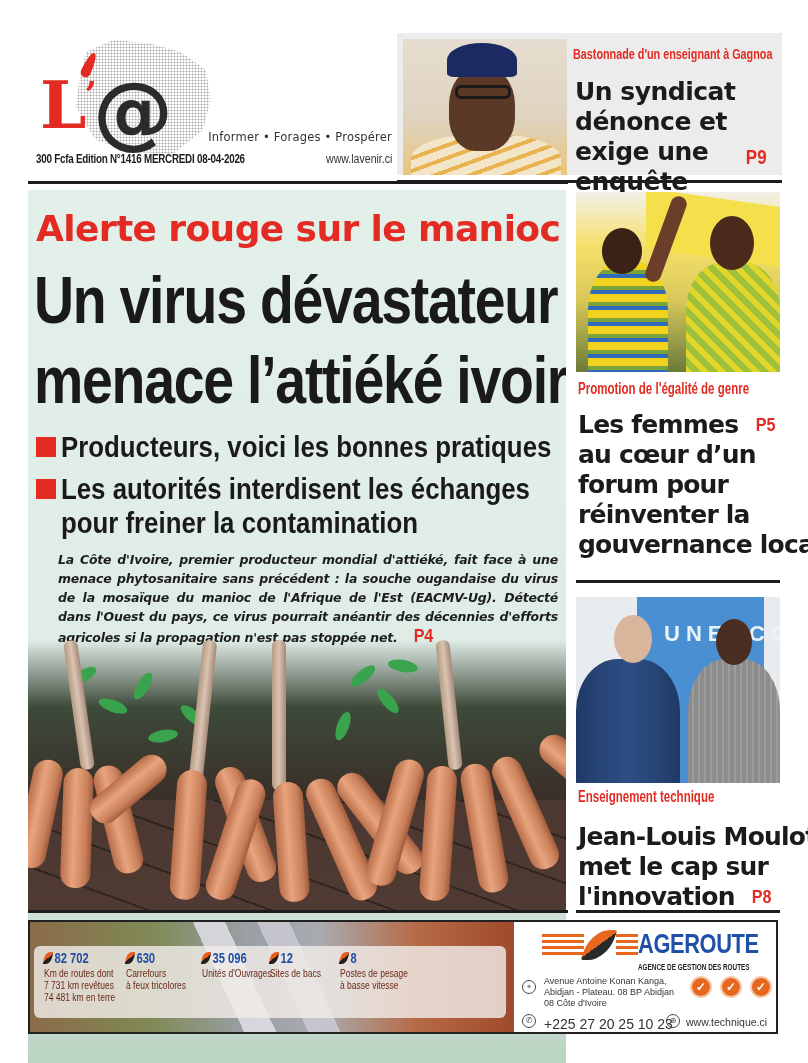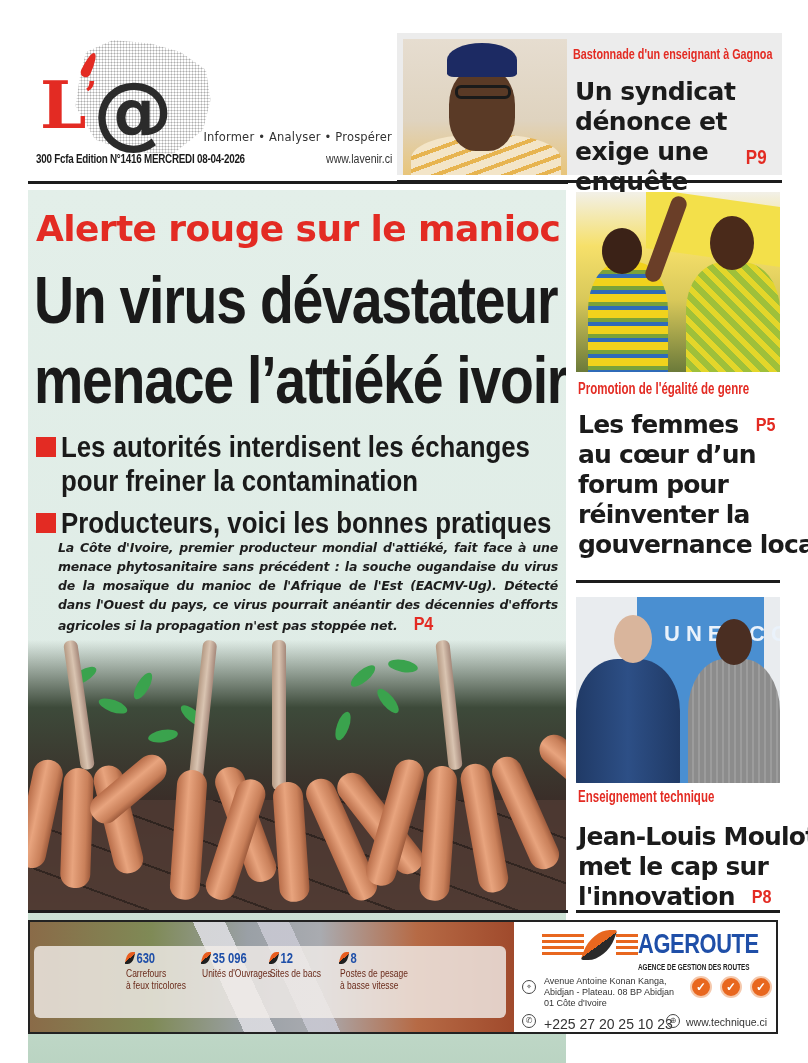--- a/index.html
+++ b/index.html
@@ -91,21 +91,21 @@
     transform: scaleX(0.84); transform-origin: left; white-space: nowrap;
   }
   .bullets { position: absolute; left: 8px; top: 240px; width: 530px; }
   .bullet { display: flex; align-items: flex-start; margin-bottom: 8px; }
   .bullet .sq { width: 20px; height: 20px; background: #e32b23; margin-top: 7px; margin-right: 5px; flex: none; }
   .bullet .txt {
     font-family: "Liberation Sans", sans-serif; font-weight: bold; font-size: 30px; line-height: 34px;
     color: #1a1a1a; transform: scaleX(0.86); transform-origin: left; white-space: nowrap;
   }
   .lead {
-    position: absolute; left: 30px; top: 348px; width: 500px; font-family: "DejaVu Sans", sans-serif;
+    position: absolute; left: 30px; top: 360px; width: 500px; font-family: "DejaVu Sans", sans-serif;
     font-style: italic; font-weight: bold; font-size: 12.5px; line-height: 19px; color: #1d1d1d;
     text-align: justify; letter-spacing: -0.2px;
   }
   .lead .page-ref { font-style: normal; font-size: 19px; margin-left: 14px; }
 
   .cassava {
     position: absolute; left: 0; top: 450px; width: 538px; height: 270px; overflow: hidden;
     background: linear-gradient(180deg, rgba(185,211,193,0) 0%, #3d4a3a 25%, #3a2d28 60%, #5a4236 100%);
   }
   .leaf { position: absolute; width: 30px; height: 12px; background: #3aa34d; border-radius: 50%; }
@@ -211,21 +211,21 @@
 <body>
 
 <div class="masthead">
   <div class="map-dots"></div>
   <div class="logo">
     <span class="feather"></span>
     <span>L</span>
       <span style="font-size:36px;align-self:flex-start;margin-top:4px;color:#e32b23">’</span>
       <span class="at">@</span>
   </div>
-  <div class="tagline">Informer • Analyser • Prospérer</div>
+  <div class="tagline">Informer • Forages • Prospérer</div>
   <div class="edition-line">
     <span class="ed">300 Fcfa Edition N°1416  MERCREDI 08-04-2026</span>
     <span class="web">www.lavenir.ci</span>
   </div>
 </div>
 <div class="rule-head"></div>
 
 <div class="teaser-top">
   <div class="photo">
     <div class="portrait-robe"></div>
@@ -242,28 +242,28 @@
 <div class="main-story">
   <div class="kicker">Alerte rouge sur le manioc</div>
   <div class="title">
     <div>Un virus dévastateur</div>
     <div>menace l’attiéké ivoirien</div>
   </div>
   <div class="bullets">
     <div class="bullet">
       <span class="sq"></span>
       <div class="txt">
-        <div>Les autorités interdisent les échanges</div>
-        <div>pour freiner la contamination</div>
+        <div>Producteurs, voici les bonnes pratiques</div>
       </div>
     </div>
     <div class="bullet">
       <span class="sq"></span>
       <div class="txt">
-        <div>Producteurs, voici les bonnes pratiques</div>
+        <div>Les autorités interdisent les échanges</div>
+        <div>pour freiner la contamination</div>
       </div>
     </div>
   </div>
   <p class="lead"><span>La Côte d'Ivoire, premier producteur mondial d'attiéké, fait face à une menace phytosanitaire sans précédent : la souche ougandaise du virus de la mosaïque du manioc de l'Afrique de l'Est (EACMV-Ug). Détecté dans l'Ouest du pays, ce virus pourrait anéantir des décennies d'efforts agricoles si la propagation n'est pas stoppée net.</span><span class="page-ref">P4</span></p>
 
   <div class="cassava">
     <div class="paving"></div>
 
     <div class="leaf" style="left:40px;top:30px;transform:rotate(-30deg)"></div>
     <div class="leaf" style="left:70px;top:60px;transform:rotate(20deg)"></div>
@@ -330,20 +330,31 @@
   <div>Jean-Louis Moulot</div>
   <div>met le cap sur</div>
   <div>l'innovation</div>
 </div>
 <span class="page-ref" style="position:absolute;left:750px;top:886px;font-size:19px;">P8</span>
 <div class="side-rule" style="top:910px;"></div>
 
 <div class="ad">
   <div class="ad-photo">
     <div class="ad-stats">
+      <div class="stat" style="left:10px">
+        <div class="num">
+            <span class="swoosh"></span>
+            <span>82 702</span>
+          </div>
+        <div class="label">
+          <div>Km de routes dont</div>
+          <div>7 731 km revêtues</div>
+          <div>74 481 km en terre</div>
+        </div>
+      </div>
       <div class="stat" style="left:92px">
         <div class="num">
             <span class="swoosh"></span>
             <span>630</span>
           </div>
         <div class="label">
           <div>Carrefours</div>
           <div>à feux tricolores</div>
         </div>
       </div>
@@ -392,21 +403,21 @@
         <span></span>
         <span></span>
       </div>
     <div class="brand-name">AGEROUTE</div>
     <div class="brand-sub">AGENCE DE GESTION DES ROUTES</div>
 
     <span class="contact-icon" style="left:8px;top:58px;">⌖</span>
     <div class="addr">
       <div>Avenue Antoine Konan Kanga,</div>
       <div>Abidjan - Plateau. 08 BP Abidjan</div>
-      <div>01 Côte d'Ivoire</div>
+      <div>08 Côte d'Ivoire</div>
     </div>
     <span class="cert" style="left:176px;">✓</span>
     <span class="cert" style="left:206px;">✓</span>
     <span class="cert" style="left:236px;">✓</span>
 
     <span class="contact-icon" style="left:8px;top:92px;">✆</span>
     <div class="phone">+225 27 20 25 10 23</div>
     <span class="contact-icon" style="left:152px;top:92px;">⊕</span>
     <div class="site">www.technique.ci</div>
   </div>

